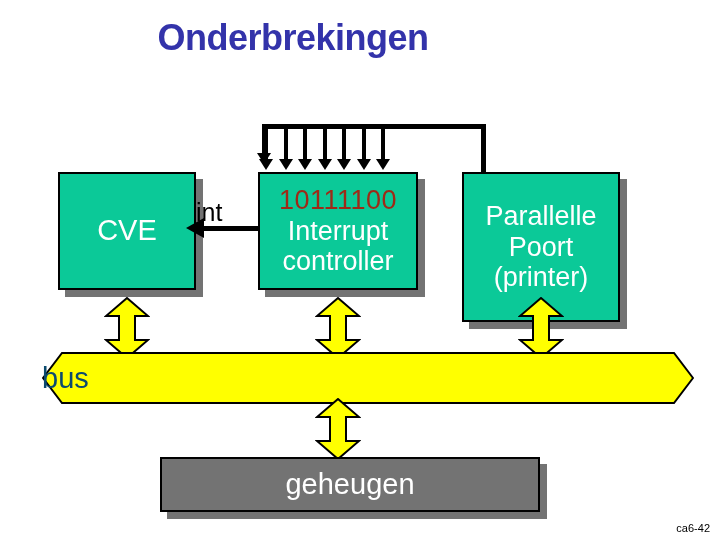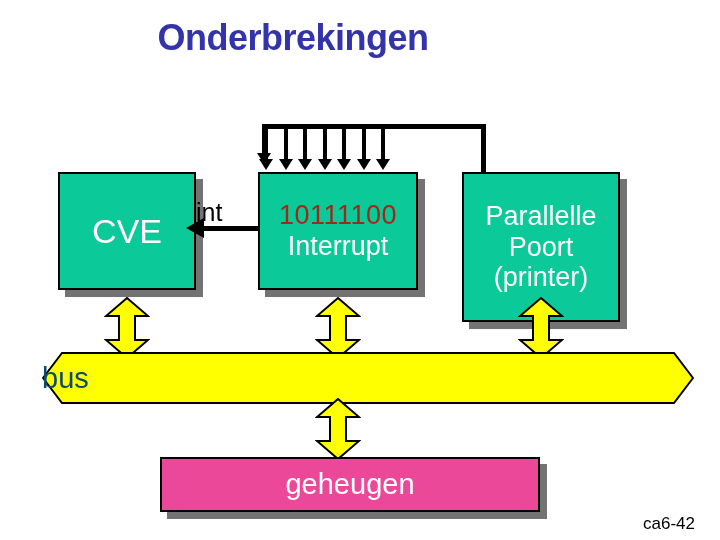--- a/index.html
+++ b/index.html
@@ -107,35 +107,35 @@
     box-sizing: border-box;
     border: 2px solid #000000;
     box-shadow: 7px 7px 0 rgba(90,90,90,0.85);
     display: flex;
     flex-direction: column;
     align-items: center;
     justify-content: center;
     text-align: center;
   }
   .box.green { background: #0bc998; }
-  .box.red   { background: #ec4899; }
+  .box.red   { background: #737373; }
   .box-line {
     color: #ffffff;
     font-size: 27px;
     line-height: 1.14;
     white-space: nowrap;
   }
   .box-line.binary {
     color: #9e2a17;
     font-size: 27px;
     letter-spacing: 0.5px;
   }
 
   #box-cve  { left: 58px;  top: 172px; width: 138px; height: 118px; }
-  #box-cve .box-line { font-size: 34px; }
+  #box-cve .box-line { font-size: 29px; }
   #box-ic   { left: 258px; top: 172px; width: 160px; height: 118px; }
   #box-pp   { left: 462px; top: 172px; width: 158px; height: 150px; }
   #box-mem  { left: 160px; top: 457px; width: 380px; height: 55px; }
   #box-mem .box-line { font-size: 29px; }
 
   
   #int-label {
     position: absolute;
     left: 196px;
     top: 198px;
@@ -190,23 +190,23 @@
     width: 652px;
     text-align: left;
     font-size: 29px;
     color: #0c4a6e;
     pointer-events: none;
   }
 
   
   #footer-code {
     position: absolute;
-    right: 25px;
+    right: 10px;
     bottom: 6px;
-    font-size: 17px;
+    font-size: 11px;
     color: #000000;
   }
 </style>
 </head>
 <body>
 
 <div id="slide">
 
   <div id="title">Onderbrekingen</div>
 
@@ -230,20 +230,21 @@
     <div class="box-line">CVE</div>
   </div>
 
   <div id="int-label">int</div>
   <div id="int-shaft"></div>
   <div id="int-head"></div>
 
   <div class="box green" id="box-ic">
     <div class="box-line binary">10111100</div>
     <div class="box-line">Interrupt</div>
+    <div class="box-line">controller</div>
   </div>
 
   <div class="box green" id="box-pp">
     <div class="box-line">Parallelle</div>
     <div class="box-line">Poort</div>
     <div class="box-line">(printer)</div>
   </div>
 
   <div class="varrow" id="varrow-cve">
     <svg width="46" height="62" viewBox="0 0 46 62">

